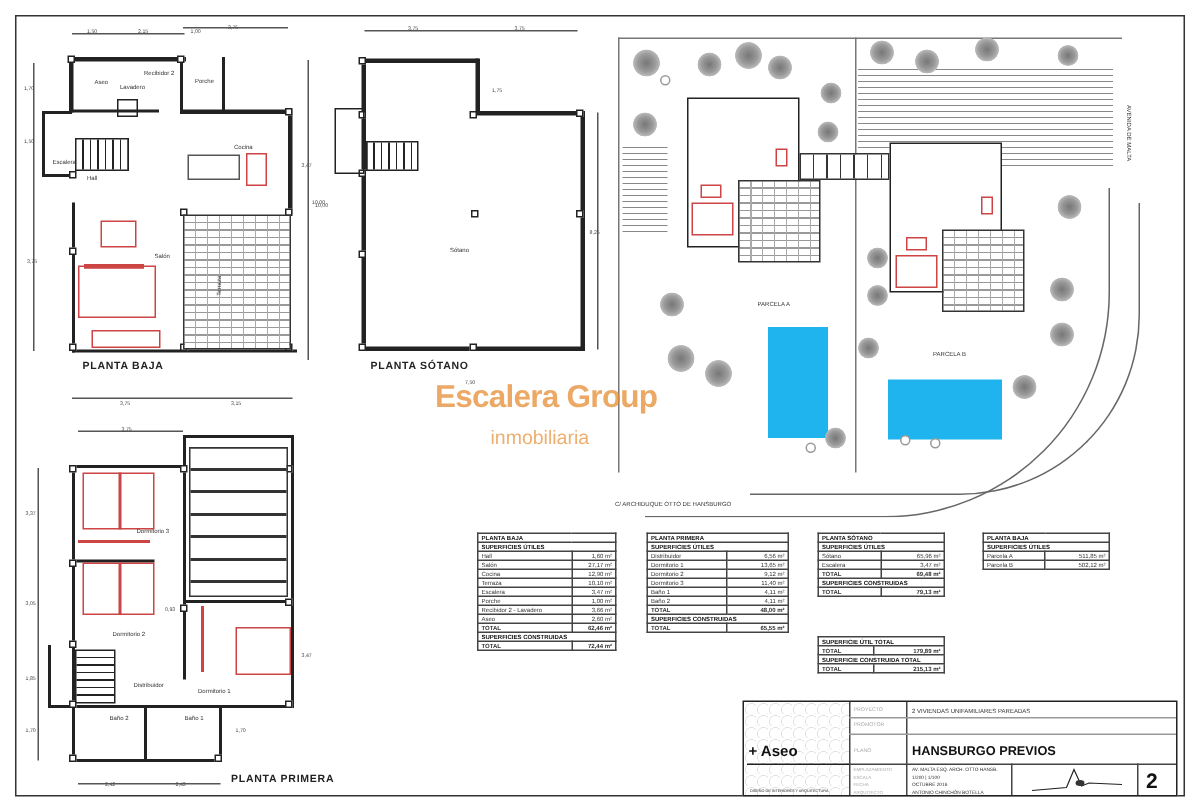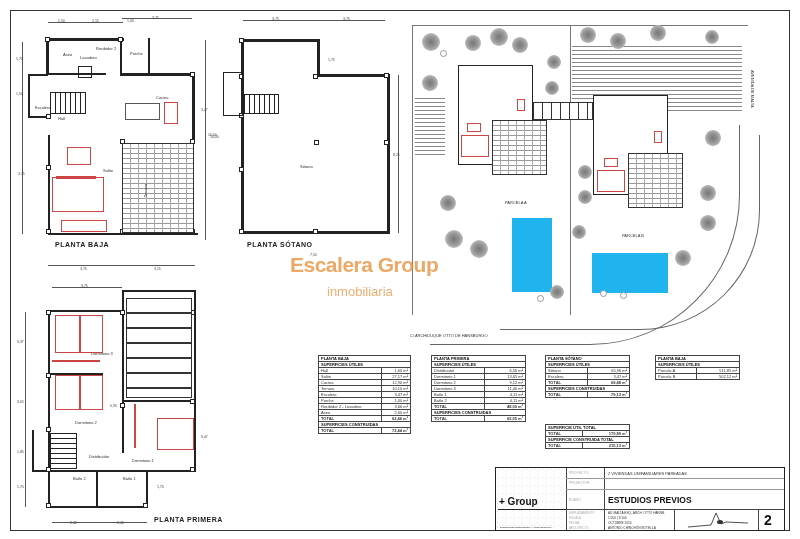--- a/index.html
+++ b/index.html
@@ -413,33 +413,33 @@
       </tr>
   <tr class="tot">
         <td>TOTAL</td>
         <td class="v">215,13 m²</td>
       </tr>
 </tbody>
   </table>
 
 <div class="cartouche">
   <div class="hex"></div>
-  <div class="abs" style="left:3px;top:28px;font-size:10px;font-weight:bold;color:#111;">+ Group</div>
+  <div class="abs" style="left:3px;top:28px;font-size:10px;font-weight:bold;color:#111;">+ Aseo</div>
   <div class="abs" style="left:2px;top:41px;width:68px;height:1px;background:#222;"></div>
   <div class="abs" style="left:4px;top:58px;font-size:2.5px;color:#222;">DISEÑO DE INTERIORES Y ARQUITECTURA</div>
   <div class="abs" style="left:70px;top:0;width:1px;height:62px;background:#444;"></div>
   <div class="abs" style="left:108px;top:0;width:1px;height:62px;background:#444;"></div>
   <div class="abs" style="left:70px;top:10px;width:218px;height:0.5px;background:#999;"></div>
   <div class="abs" style="left:70px;top:21px;width:218px;height:0.5px;background:#999;"></div>
   <div class="abs" style="left:70px;top:41px;width:218px;height:1px;background:#444;"></div>
   <div class="abs" style="left:73px;top:3px;font-size:3.5px;color:#aaa;">PROYECTO</div>
   <div class="abs" style="left:112px;top:3px;font-size:4px;color:#333;">2 VIVIENDAS UNIFAMILIARES PAREADAS</div>
   <div class="abs" style="left:73px;top:13px;font-size:3.5px;color:#aaa;">PROMOTOR</div>
   <div class="abs" style="left:73px;top:30px;font-size:3.5px;color:#aaa;">PLANO</div>
-  <div class="abs" style="left:112px;top:27px;font-size:8.5px;font-weight:bold;color:#111;">ESTUDIOS PREVIOS</div>
+  <div class="abs" style="left:112px;top:27px;font-size:8.5px;font-weight:bold;color:#111;">HANSBURGO PREVIOS</div>
   <div class="abs" style="left:73px;top:43px;font-size:3px;color:#aaa;">EMPLAZAMIENTO</div>
   <div class="abs" style="left:112px;top:43px;font-size:3.2px;color:#333;">AV. MALTA ESQ. ARCH. OTTO HANSB.</div>
   <div class="abs" style="left:73px;top:48px;font-size:3px;color:#aaa;">ESCALA</div>
   <div class="abs" style="left:112px;top:48px;font-size:3.2px;color:#333;">1/200 | 1/100</div>
   <div class="abs" style="left:73px;top:53px;font-size:3px;color:#aaa;">FECHA</div>
   <div class="abs" style="left:112px;top:53px;font-size:3.2px;color:#333;">OCTUBRE 2016</div>
   <div class="abs" style="left:73px;top:58px;font-size:3px;color:#aaa;">ARQUITECTO</div>
   <div class="abs" style="left:112px;top:58px;font-size:3.2px;color:#333;">ANTONIO CHINCHÓN BOTELLA</div>
   <div class="abs" style="left:178px;top:41px;width:1px;height:21px;background:#444;"></div>
   <div class="abs" style="left:262px;top:41px;width:1px;height:21px;background:#444;"></div>

